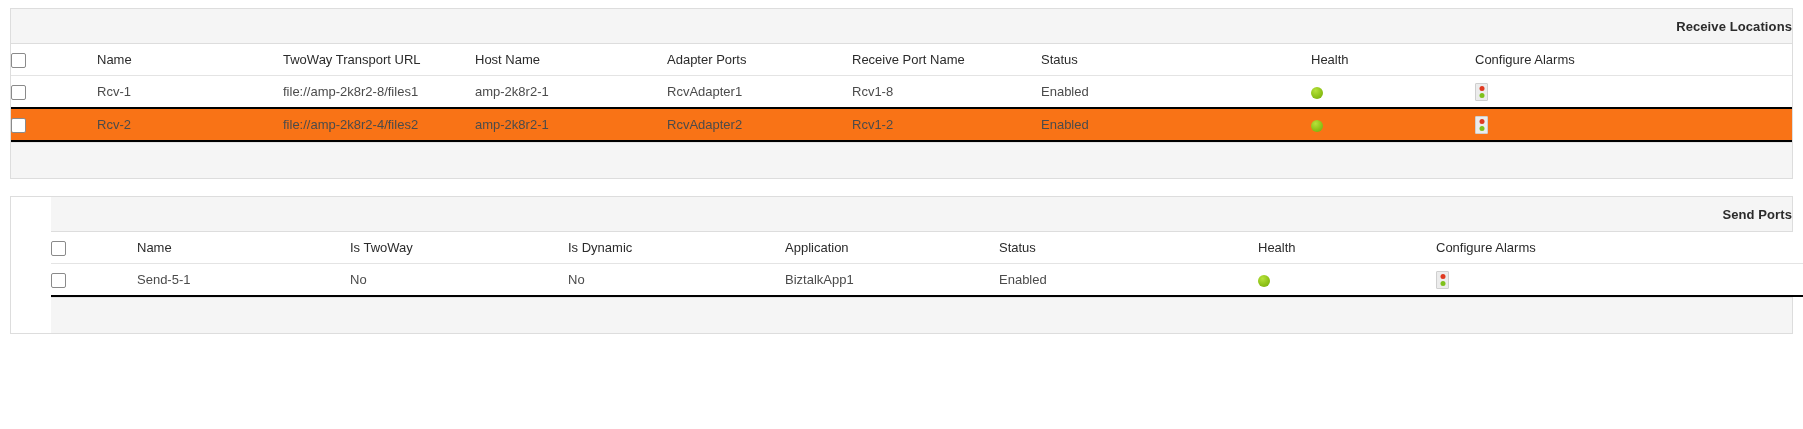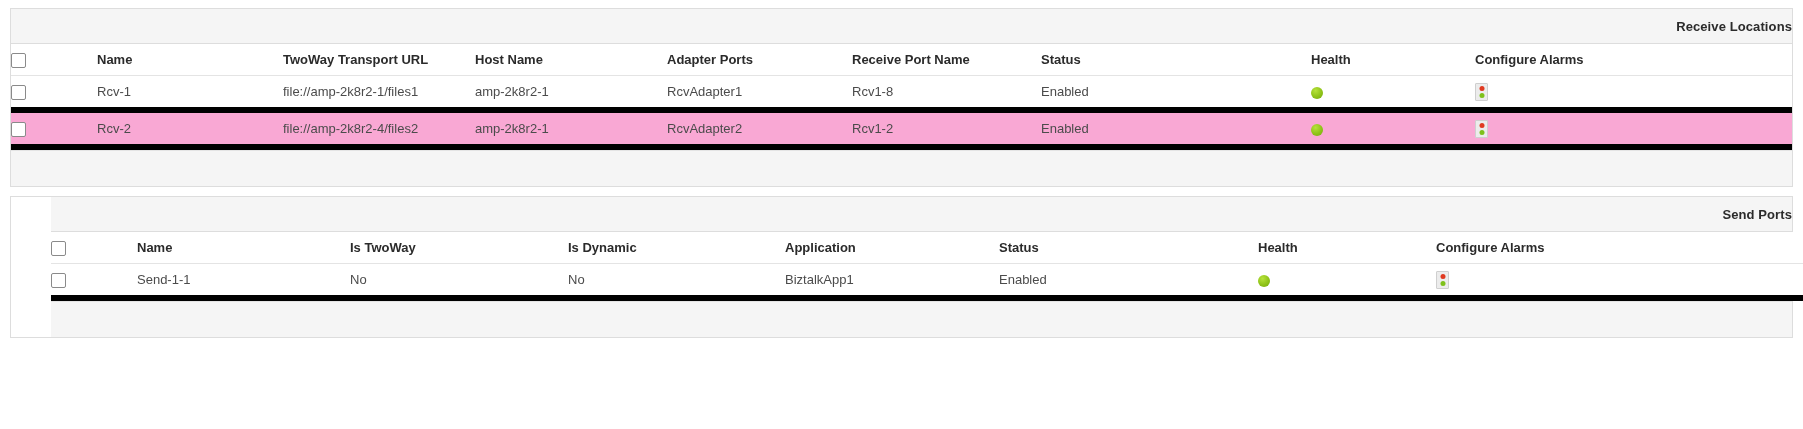--- a/index.html
+++ b/index.html
@@ -57,40 +57,40 @@
   
   table.grid {
     width: 100%;
     border-collapse: collapse;
     table-layout: fixed;
     background: #ffffff;
   }
   table.grid thead th {
     height: 31px;
     font-size: 13px;
-    font-weight: bold;
+    font-weight: normal;
     color: #2b2b2b;
     text-align: left;
     vertical-align: middle;
     border-bottom: 1px solid #e4e4e4;
     padding: 0;
     background: #ffffff;
     white-space: nowrap;
   }
   table.grid tbody td {
     height: 31px;
     font-size: 13px;
     color: #4b4b4b;
     text-align: left;
     vertical-align: middle;
-    border-bottom: 6px solid #000000;
+    border-bottom: 2px solid #000000;
     padding: 0;
     white-space: nowrap;
   }
-  tr.row-alt td { background: #f9a8d4; }
+  tr.row-alt td { background: #f97316; }
   tr.row-plain td { background: #ffffff; }
 
   th.c-center, td.c-center { text-align: center; }
 
   
   .cbx {
     display: inline-block;
     width: 13px;
     height: 13px;
     border: 1px solid #8a8a8a;
@@ -170,21 +170,21 @@
           <th class="c-center">Health</th>
           <th class="c-center">Configure Alarms</th>
         </tr>
       </thead>
       <tbody>
         <tr class="row-plain">
           <td class="c-center">
             <span class="cbx"></span>
           </td>
           <td>Rcv-1</td>
-          <td>file://amp-2k8r2-1/files1</td>
+          <td>file://amp-2k8r2-8/files1</td>
           <td>amp-2k8r2-1</td>
           <td>RcvAdapter1</td>
           <td>Rcv1-8</td>
           <td>Enabled</td>
           <td class="c-center">
             <span class="dot"></span>
           </td>
           <td class="c-center">
             <span class="alarm-icon">
               <i class="red"></i>
@@ -247,21 +247,21 @@
           <th>Status</th>
           <th class="c-center">Health</th>
           <th class="c-center">Configure Alarms</th>
         </tr>
       </thead>
       <tbody>
         <tr class="row-plain">
           <td class="c-center">
             <span class="cbx"></span>
           </td>
-          <td>Send-1-1</td>
+          <td>Send-5-1</td>
           <td>No</td>
           <td>No</td>
           <td>BiztalkApp1</td>
           <td>Enabled</td>
           <td class="c-center">
             <span class="dot"></span>
           </td>
           <td class="c-center">
             <span class="alarm-icon">
               <i class="red"></i>

